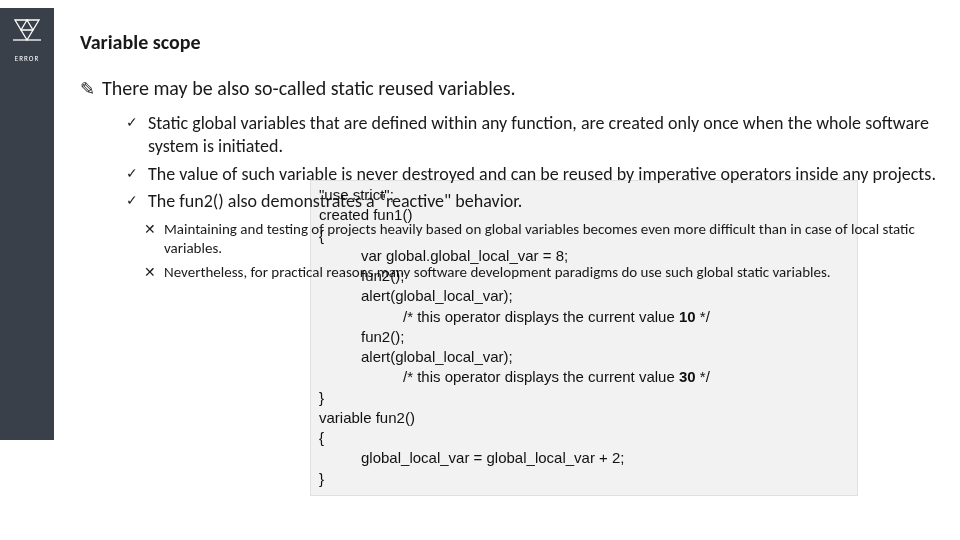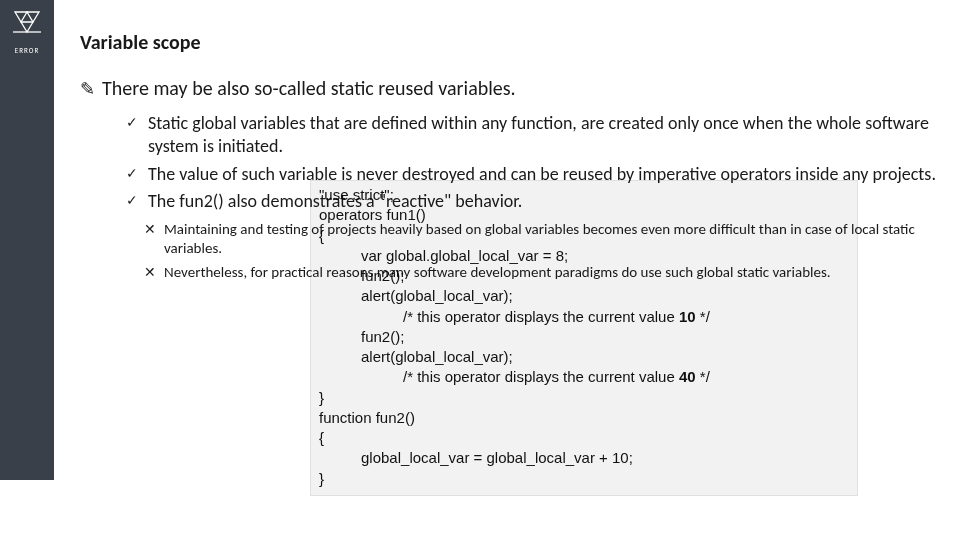--- a/index.html
+++ b/index.html
@@ -8,23 +8,23 @@
     width: 960px;
     height: 540px;
     background: #fff;
     font-family: Calibri, "Segoe UI", Arial, sans-serif;
     overflow: hidden;
     position: relative;
   }
   .sidebar {
     position: absolute;
     left: 0;
-    top: 0;
+    top: 8px;
     width: 54px;
-    height: 480px;
+    height: 432px;
     background: #394049;
   }
   .logo {
     width: 36px;
     height: 36px;
     margin: 8px auto 0 auto;
     position: relative;
   }
   .logo svg { display: block; }
   .logo-label {
@@ -159,27 +159,27 @@
       <div class="lvl3">
         <span class="bullet">✕</span>
         <span>Nevertheless, for practical reasons many software development paradigms do use such global static variables.</span>
       </div>
     </div>
   </div>
 </div>
 
 <div class="codebox" id="codebox">
     <div class="ind1">"use strict";</div>
-    <div class="ind1">operators fun1()</div>
+    <div class="ind1">created fun1()</div>
     <div class="ind1">{</div>
     <div class="ind2">var global.global_local_var = 8;</div>
     <div class="ind2">fun2();</div>
     <div class="ind2">alert(global_local_var);</div>
     <div class="ind3">/* this operator displays the current value <b>10</b> */</div>
     <div class="ind2">fun2();</div>
     <div class="ind2">alert(global_local_var);</div>
-    <div class="ind3">/* this operator displays the current value <b>40</b> */</div>
+    <div class="ind3">/* this operator displays the current value <b>30</b> */</div>
     <div class="ind1">}</div>
-    <div class="ind1">function fun2()</div>
+    <div class="ind1">variable fun2()</div>
     <div class="ind1">{</div>
-    <div class="ind2">global_local_var = global_local_var + 10;</div>
+    <div class="ind2">global_local_var = global_local_var + 2;</div>
     <div class="ind1">}</div>
   </div>
 
 </body></html>

